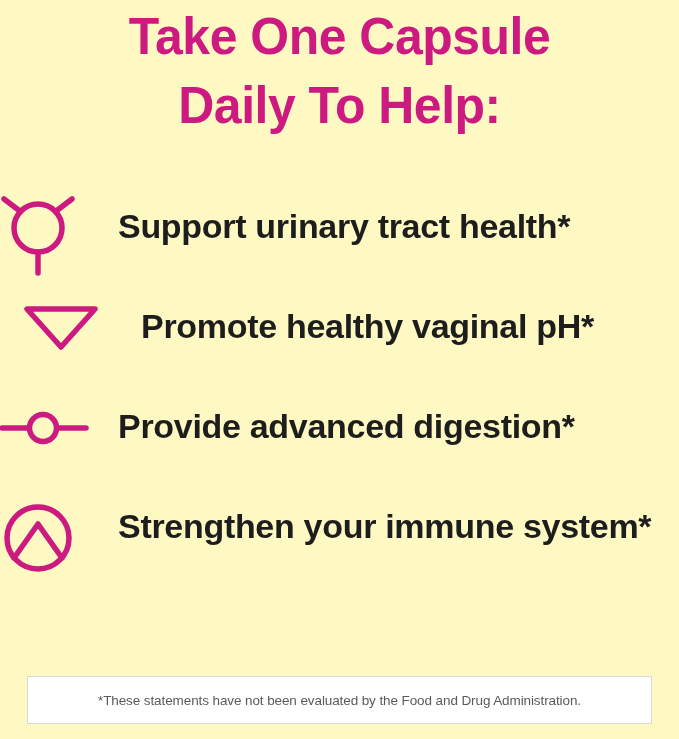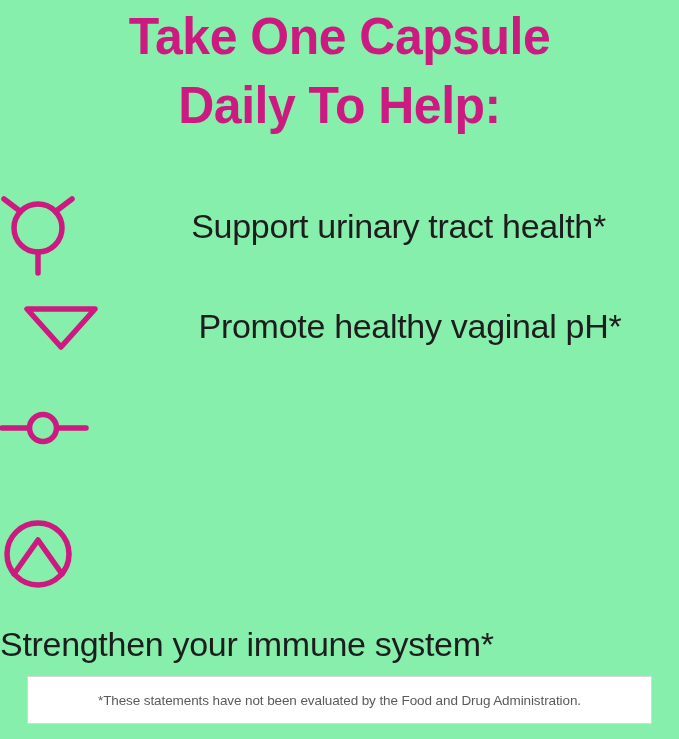--- a/index.html
+++ b/index.html
@@ -11,21 +11,21 @@
     width: 679px;
     height: 739px;
     overflow: hidden;
     font-family: "Liberation Sans", sans-serif;
     -webkit-font-smoothing: antialiased;
   }
   .page {
     position: relative;
     width: 679px;
     height: 739px;
-    background: #86efac;
+    background: #fef9c3;
     box-sizing: border-box;
   }
 
   
   .headline {
     position: absolute;
     top: 2px;
     left: 0;
     width: 679px;
     text-align: center;
@@ -66,33 +66,32 @@
     box-sizing: border-box;
   }
   .benefit-icon svg {
     display: block;
     overflow: visible;
   }
   .benefit-text {
     flex: 1 1 auto;
     color: #1d1d1d;
     font-family: "Liberation Sans", sans-serif;
-    font-weight: normal;
+    font-weight: bold;
     font-size: 34px;
     line-height: 49px;
     letter-spacing: -0.3px;
     padding-top: 0px;
-    text-align: center;
   }
 
   
   .row-0 { height: 100px; }
   .row-1 { height: 100px; margin-left: 23px; }
   .row-2 { height: 100px; }
-  .row-3 { height: 120px; flex-direction: column; }
+  .row-3 { height: 120px; }
 
   .row-0 .benefit-icon { padding-top: 4px; }
   .row-1 .benefit-icon { padding-top: 14px; }
   .row-2 .benefit-icon { padding-top: 20px; }
   .row-3 .benefit-icon { padding-top: 10px; }
 
   .row-0 .benefit-text { padding-top: 12px; }
   .row-1 .benefit-text { padding-top: 12px; }
   .row-2 .benefit-text { padding-top: 12px; }
   .row-3 .benefit-text { padding-top: 12px; }
@@ -160,20 +159,21 @@
     <div class="benefit-row row-2">
       <div class="benefit-icon">
         <svg width="90" height="36" viewBox="0 0 90 36">
           <g fill="none" stroke="#cc1a80" stroke-width="5.5" stroke-linecap="round">
             <line x1="2" y1="18" x2="28" y2="18"></line>
             <line x1="58" y1="18" x2="86" y2="18"></line>
             <circle cx="43" cy="18" r="13.5"></circle>
           </g>
         </svg>
       </div>
+      <div class="benefit-text">Provide advanced digestion*</div>
     </div>
 
     <div class="benefit-row row-3">
       <div class="benefit-icon">
         <svg width="76" height="76" viewBox="0 0 76 76">
           <g fill="none" stroke="#cc1a80" stroke-width="5.5" stroke-linecap="round" stroke-linejoin="round">
             <circle cx="38" cy="38" r="31"></circle>
             <polyline points="14,58 38,24 62,58"></polyline>
           </g>
         </svg>

